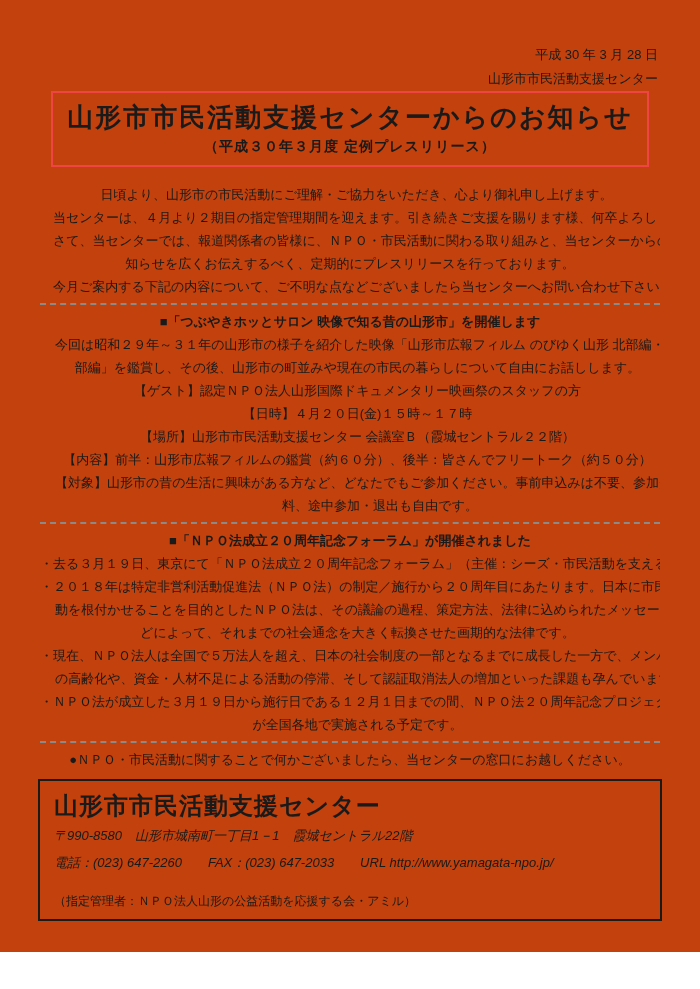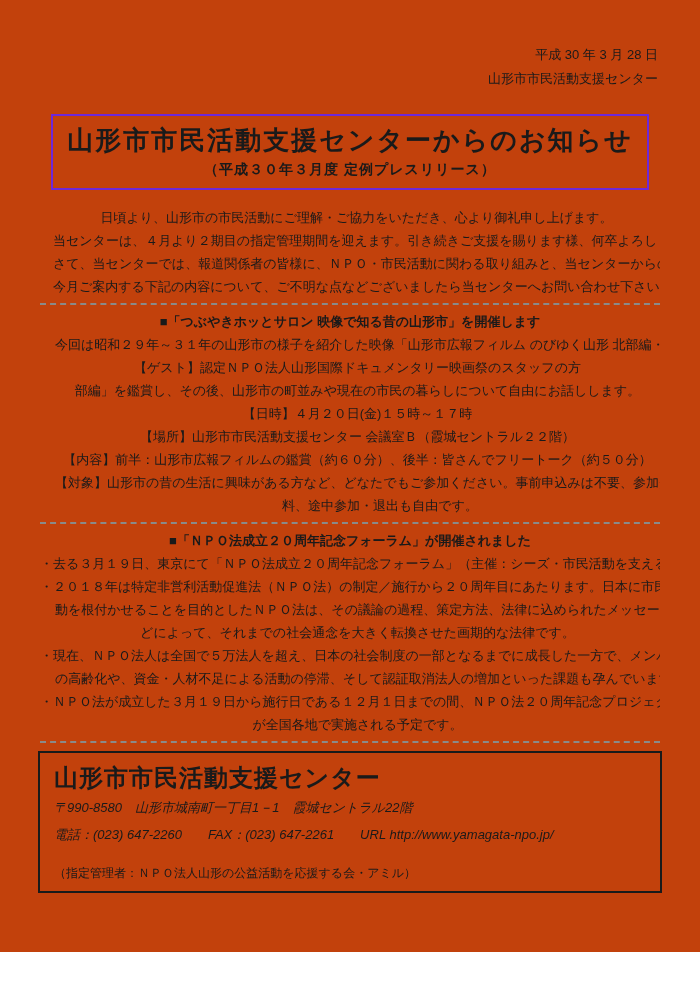--- a/index.html
+++ b/index.html
@@ -24,22 +24,22 @@
     line-height: 18px;
   }
   .from {
     margin: 6px 42px 0 0;
     text-align: right;
     font-size: 13px;
     line-height: 18px;
   }
   .title-box {
     width: 598px;
-    margin: 26px auto 0 auto;
-    border: 2px solid #6d28d9;
+    margin: 3px auto 0 auto;
+    border: 2px solid #ef4444;
     text-align: center;
     padding: 8px 0 10px 0;
     box-sizing: border-box;
   }
   .title {
     font-size: 26px;
     font-weight: bold;
     line-height: 32px;
     letter-spacing: 2px;
   }
@@ -100,51 +100,53 @@
   <div class="title-box">
     <div class="title">山形市市民活動支援センターからのお知らせ</div>
     <div class="subtitle">（平成３０年３月度 定例プレスリリース）</div>
   </div>
 
   <div class="body">
 
     <div class="line">　日頃より、山形市の市民活動にご理解・ご協力をいただき、心より御礼申し上げます。</div>
     <div class="line">　当センターは、４月より２期目の指定管理期間を迎えます。引き続きご支援を賜ります様、何卒よろしくお</div>
     <div class="line">　さて、当センターでは、報道関係者の皆様に、ＮＰＯ・市民活動に関わる取り組みと、当センターからのお</div>
+    <div class="line">知らせを広くお伝えするべく、定期的にプレスリリースを行っております。</div>
     <div class="line">　今月ご案内する下記の内容について、ご不明な点などございましたら当センターへお問い合わせ下さい。</div>
 
     <div class="divider"></div>
 
     <div class="line heading">■「つぶやきホッとサロン 映像で知る昔の山形市」を開催します</div>
     <div class="line ind1">今回は昭和２９年～３１年の山形市の様子を紹介した映像「山形市広報フィルム のびゆく山形 北部編・南</div>
+    <div class="line ind1">部編」を鑑賞し、その後、山形市の町並みや現在の市民の暮らしについて自由にお話しします。</div>
     <div class="line ind1">【ゲスト】認定ＮＰＯ法人山形国際ドキュメンタリー映画祭のスタッフの方</div>
-    <div class="line ind1">部編」を鑑賞し、その後、山形市の町並みや現在の市民の暮らしについて自由にお話しします。</div>
     <div class="line ind1">【日時】４月２０日(金)１５時～１７時</div>
     <div class="line ind1">【場所】山形市市民活動支援センター 会議室Ｂ（霞城セントラル２２階）</div>
     <div class="line ind1">【内容】前半：山形市広報フィルムの鑑賞（約６０分）、後半：皆さんでフリートーク（約５０分）</div>
     <div class="line ind1">【対象】山形市の昔の生活に興味がある方など、どなたでもご参加ください。事前申込みは不要、参加費無</div>
     <div class="line ind4">料、途中参加・退出も自由です。</div>
 
     <div class="divider"></div>
 
     <div class="line heading">■「ＮＰＯ法成立２０周年記念フォーラム」が開催されました</div>
     <div class="line">・去る３月１９日、東京にて「ＮＰＯ法成立２０周年記念フォーラム」（主催：シーズ・市民活動を支える制</div>
     <div class="line">・２０１８年は特定非営利活動促進法（ＮＰＯ法）の制定／施行から２０周年目にあたります。日本に市民活</div>
     <div class="line ind1">動を根付かせることを目的としたＮＰＯ法は、その議論の過程、策定方法、法律に込められたメッセージな</div>
     <div class="line ind1">どによって、それまでの社会通念を大きく転換させた画期的な法律です。</div>
     <div class="line">・現在、ＮＰＯ法人は全国で５万法人を超え、日本の社会制度の一部となるまでに成長した一方で、メンバー</div>
     <div class="line ind1">の高齢化や、資金・人材不足による活動の停滞、そして認証取消法人の増加といった課題も孕んでいます。</div>
     <div class="line">・ＮＰＯ法が成立した３月１９日から施行日である１２月１日までの間、ＮＰＯ法２０周年記念プロジェクト</div>
     <div class="line ind1">が全国各地で実施される予定です。</div>
 
     <div class="divider"></div>
 
+    <div class="line">●ＮＰＯ・市民活動に関することで何かございましたら、当センターの窓口にお越しください。</div>
 
   </div>
 
   <div class="footer-box">
     <div class="org">山形市市民活動支援センター</div>
     <div class="addr">〒990-8580　山形市城南町一丁目1－1　霞城セントラル22階</div>
-    <div class="contact">電話：(023) 647-2260　　FAX：(023) 647-2261　　URL http://www.yamagata-npo.jp/</div>
+    <div class="contact">電話：(023) 647-2260　　FAX：(023) 647-2033　　URL http://www.yamagata-npo.jp/</div>
     <div class="manager">（指定管理者：ＮＰＯ法人山形の公益活動を応援する会・アミル）</div>
   </div>
 
 </div>
 
 </body></html>

